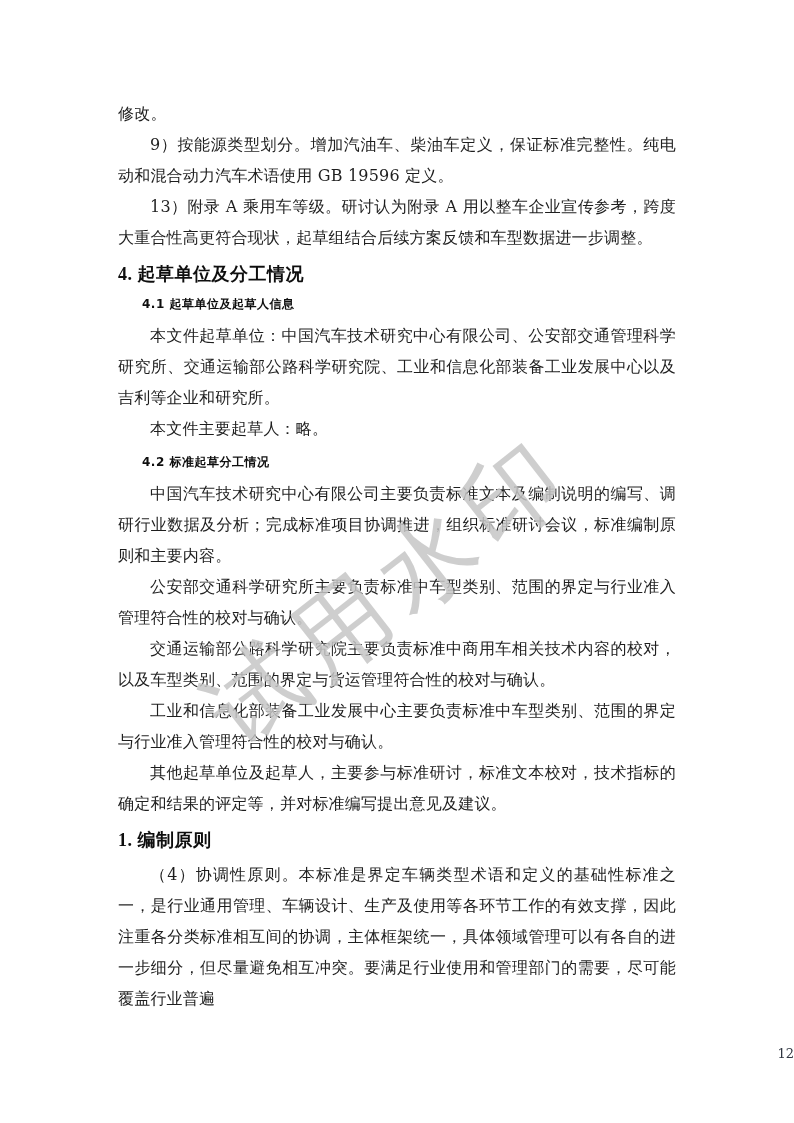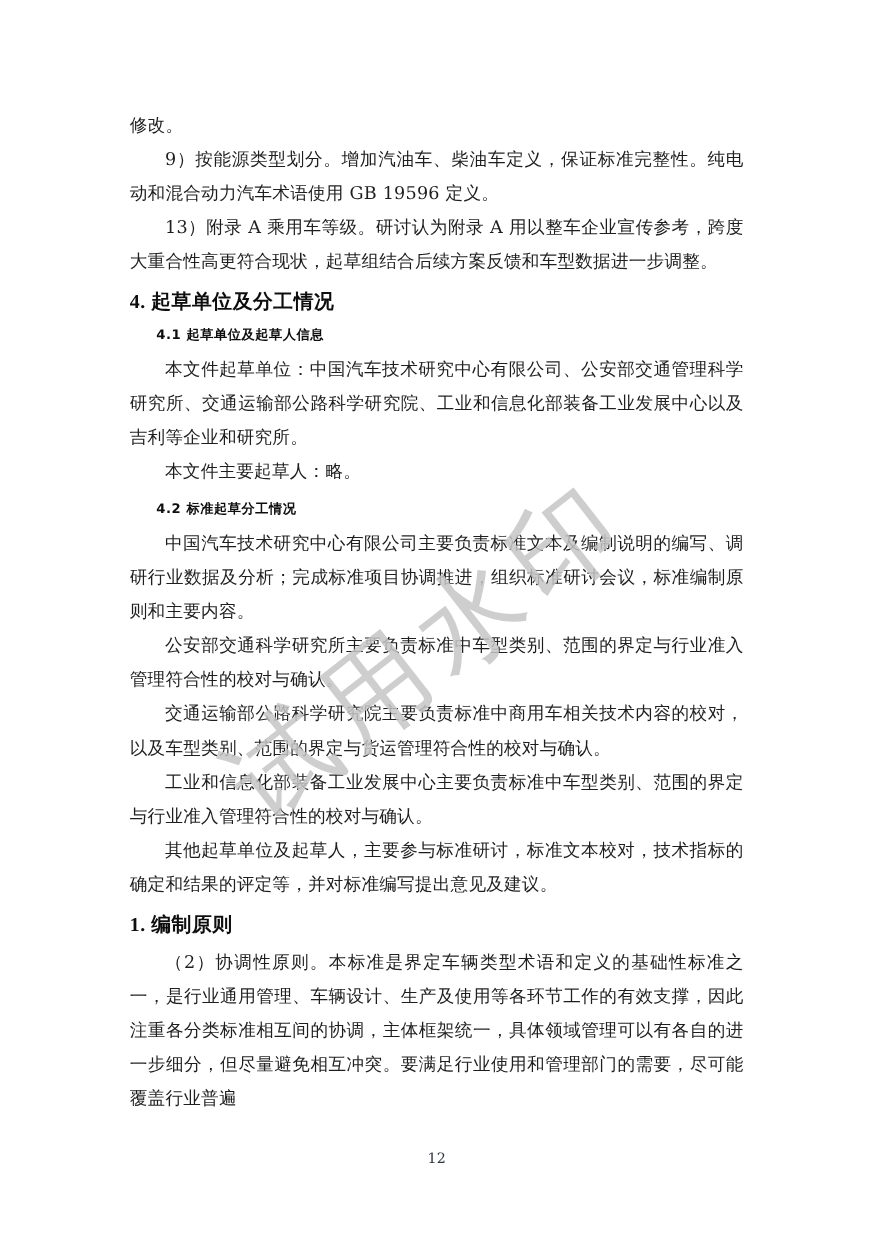--- a/index.html
+++ b/index.html
@@ -70,21 +70,21 @@
     color: rgba(198, 198, 198, 0.85);
     z-index: 3;
     pointer-events: none;
     user-select: none;
   }
   .pagenum {
     position: absolute;
     left: 0;
     right: 0;
     top: 1036px;
-    text-align: center;
+    text-align: right;
     font-family: "DejaVu Serif", serif;
     font-size: 13px;
     color: #2f3540;
   }
 </style>
 </head>
 <body>
 
 <div class="page">
 
@@ -102,20 +102,20 @@
     <div class="h-minor">4.2  标准起草分工情况</div>
 
     <p class="para">中国汽车技术研究中心有限公司主要负责标准文本及编制说明的编写、调研行业数据及分析；完成标准项目协调推进，组织标准研讨会议，标准编制原则和主要内容。</p>
     <p class="para">公安部交通科学研究所主要负责标准中车型类别、范围的界定与行业准入管理符合性的校对与确认。</p>
     <p class="para">交通运输部公路科学研究院主要负责标准中商用车相关技术内容的校对，以及车型类别、范围的界定与货运管理符合性的校对与确认。</p>
     <p class="para">工业和信息化部装备工业发展中心主要负责标准中车型类别、范围的界定与行业准入管理符合性的校对与确认。</p>
     <p class="para">其他起草单位及起草人，主要参与标准研讨，标准文本校对，技术指标的确定和结果的评定等，并对标准编写提出意见及建议。</p>
 
     <div class="h-major">1. 编制原则</div>
 
-    <p class="para">（2）协调性原则。本标准是界定车辆类型术语和定义的基础性标准之一，是行业通用管理、车辆设计、生产及使用等各环节工作的有效支撑，因此注重各分类标准相互间的协调，主体框架统一，具体领域管理可以有各自的进一步细分，但尽量避免相互冲突。要满足行业使用和管理部门的需要，尽可能覆盖行业普遍</p>
+    <p class="para">（4）协调性原则。本标准是界定车辆类型术语和定义的基础性标准之一，是行业通用管理、车辆设计、生产及使用等各环节工作的有效支撑，因此注重各分类标准相互间的协调，主体框架统一，具体领域管理可以有各自的进一步细分，但尽量避免相互冲突。要满足行业使用和管理部门的需要，尽可能覆盖行业普遍</p>
   </div>
 
   <div class="watermark">试用水印</div>
 
   <div class="pagenum">12</div>
 
 </div>
 
 </body></html>

